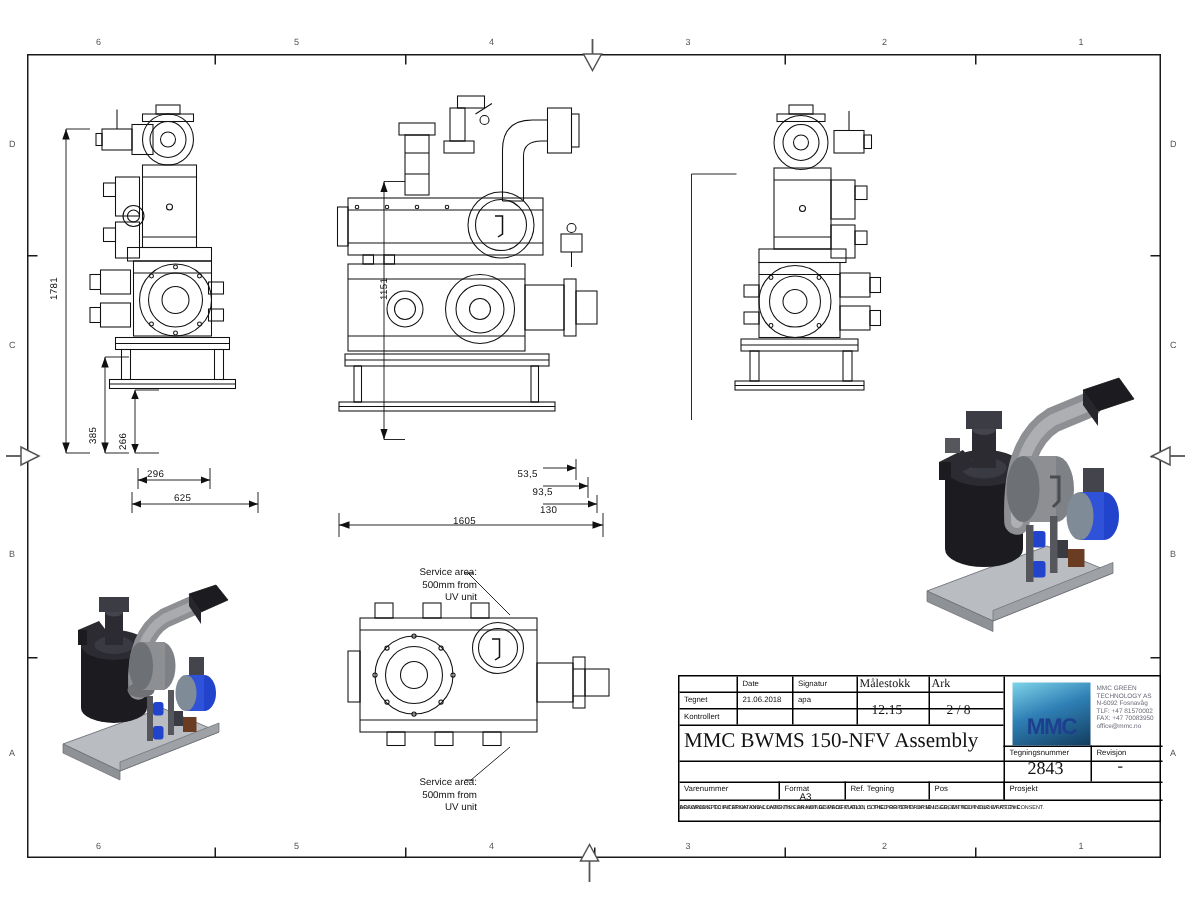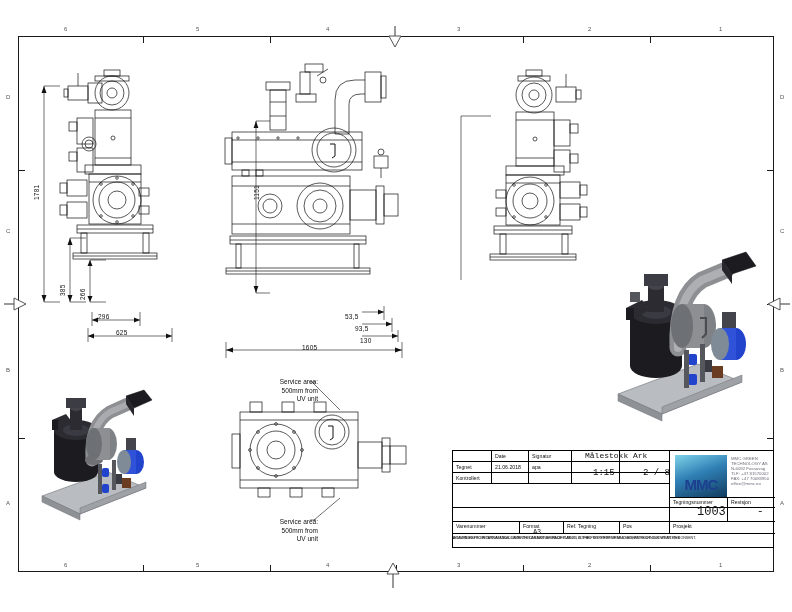--- a/index.html
+++ b/index.html
@@ -35,22 +35,22 @@
 
   
   .tb{position:absolute;left:452px;top:450px;width:322px;height:98px;
       border:1px solid #000;box-sizing:border-box;background:#fff;}
   .tb div{box-sizing:border-box;position:absolute;}
   .ln{position:absolute;background:#000;}
   .lnh{height:1px;}
   .lnv{width:1px;}
   .cell{position:absolute;font-size:5.2px;color:#111;padding:1px 2px;
       font-family:"Liberation Sans",sans-serif;white-space:nowrap;}
-  .cellbig{position:absolute;color:#111;font-family:Liberation Mono, monospace;
-      white-space:nowrap;margin-left:12px;}
+  .cellbig{position:absolute;color:#111;font-family:Liberation Serif, serif;
+      white-space:nowrap;}
 
   .logo{position:absolute;left:222px;top:4px;width:52px;height:42px;
       background:linear-gradient(160deg,#7fd3e8 0%,#2f7fb5 45%,#123c5e 100%);}
   .logo-txt{position:absolute;left:222px;top:24px;width:52px;height:20px;
       font-size:15px;font-weight:bold;color:#1d3f8f;letter-spacing:-1px;
       font-family:"Liberation Sans",sans-serif;line-height:20px;text-align:center;}
   .co{position:absolute;left:278px;top:5px;font-size:4.3px;line-height:5.4px;
       color:#6b6b78;white-space:pre;font-family:"Liberation Sans",sans-serif;}
 
   .disc{position:absolute;left:0;top:82px;width:322px;height:16px;
@@ -585,37 +585,38 @@
     <div class="cell" style="left:40px;top:1px;">Date</div>
     <div class="cell" style="left:77px;top:1px;">Signatur</div>
     <div class="cell" style="left:1px;top:12px;">Tegnet</div>
     <div class="cell" style="left:1px;top:23px;">Kontrollert</div>
 
     <div class="cell" style="left:40px;top:12px;">21.06.2018</div>
     <div class="cell" style="left:77px;top:12px;">apa</div>
 
     <div class="cellbig" style="left:120px;top:0px;font-size:8px;">Målestokk</div>
     <div class="cellbig" style="left:168px;top:0px;font-size:8px;">Ark</div>
-    <div class="cellbig" style="left:128px;top:17px;font-size:9px;">1:15</div>
+    <div class="cellbig" style="left:128px;top:17px;font-size:9px;">12:15</div>
     <div class="cellbig" style="left:178px;top:17px;font-size:9px;">2 / 8</div>
 
+    <div class="cellbig" style="left:3px;top:36px;font-size:14px;">MMC BWMS 150-NFV Assembly</div>
 
     <div class="logo"></div>
     <div class="logo-txt">MMC</div>
 
     <div class="co" style="top:5px;">MMC GREEN</div>
     <div class="co" style="top:10px;">TECHNOLOGY AS</div>
     <div class="co" style="top:15px;">N-6092 Fosnavåg</div>
     <div class="co" style="top:20px;">TLF: +47 81570002</div>
     <div class="co" style="top:25px;">FAX: +47 70083950</div>
     <div class="co" style="top:30px;">office@mmc.no</div>
 
     <div class="cell" style="left:218px;top:47px;">Tegningsnummer</div>
     <div class="cell" style="left:276px;top:47px;">Revisjon</div>
-    <div class="cellbig" style="left:232px;top:54px;font-size:12px;">1003</div>
+    <div class="cellbig" style="left:232px;top:54px;font-size:12px;">2843</div>
     <div class="cellbig" style="left:292px;top:54px;font-size:11px;">-</div>
 
     <div class="cell" style="left:1px;top:71px;">Varenummer</div>
     <div class="cell" style="left:68px;top:71px;">Format</div>
     <div class="cell" style="left:112px;top:71px;">Ref. Tegning</div>
     <div class="cell" style="left:168px;top:71px;">Pos</div>
     <div class="cell" style="left:218px;top:71px;">Prosjekt</div>
     <div class="cell" style="left:78px;top:76px;font-size:6.5px;">A3</div>
 
     <div class="disc">

